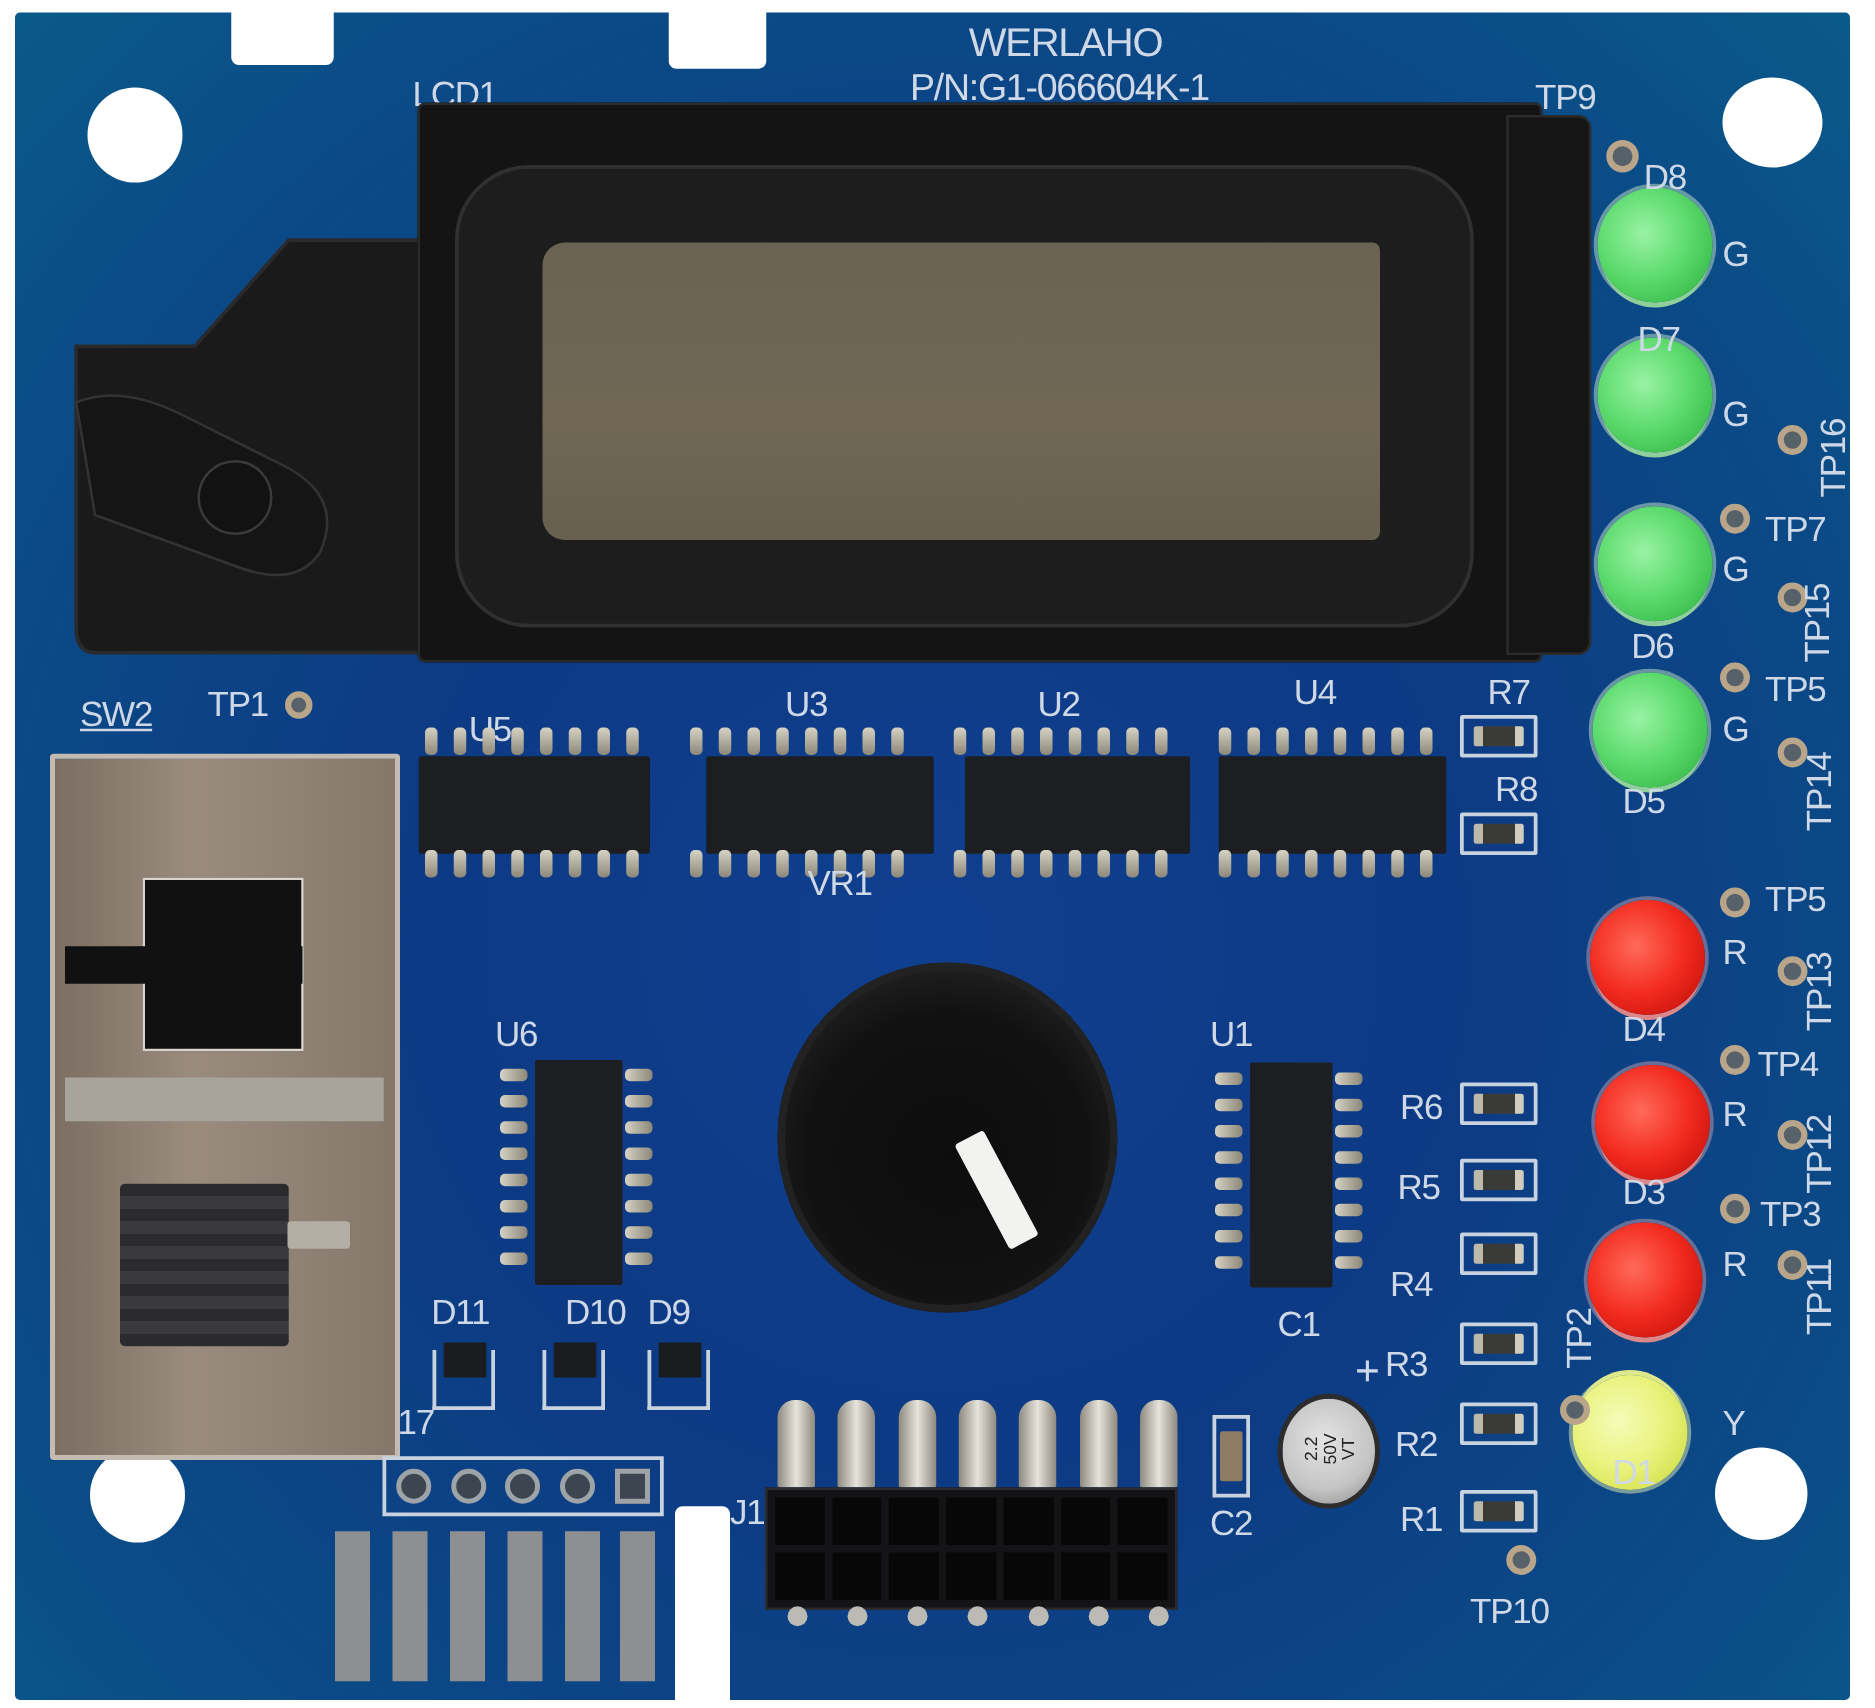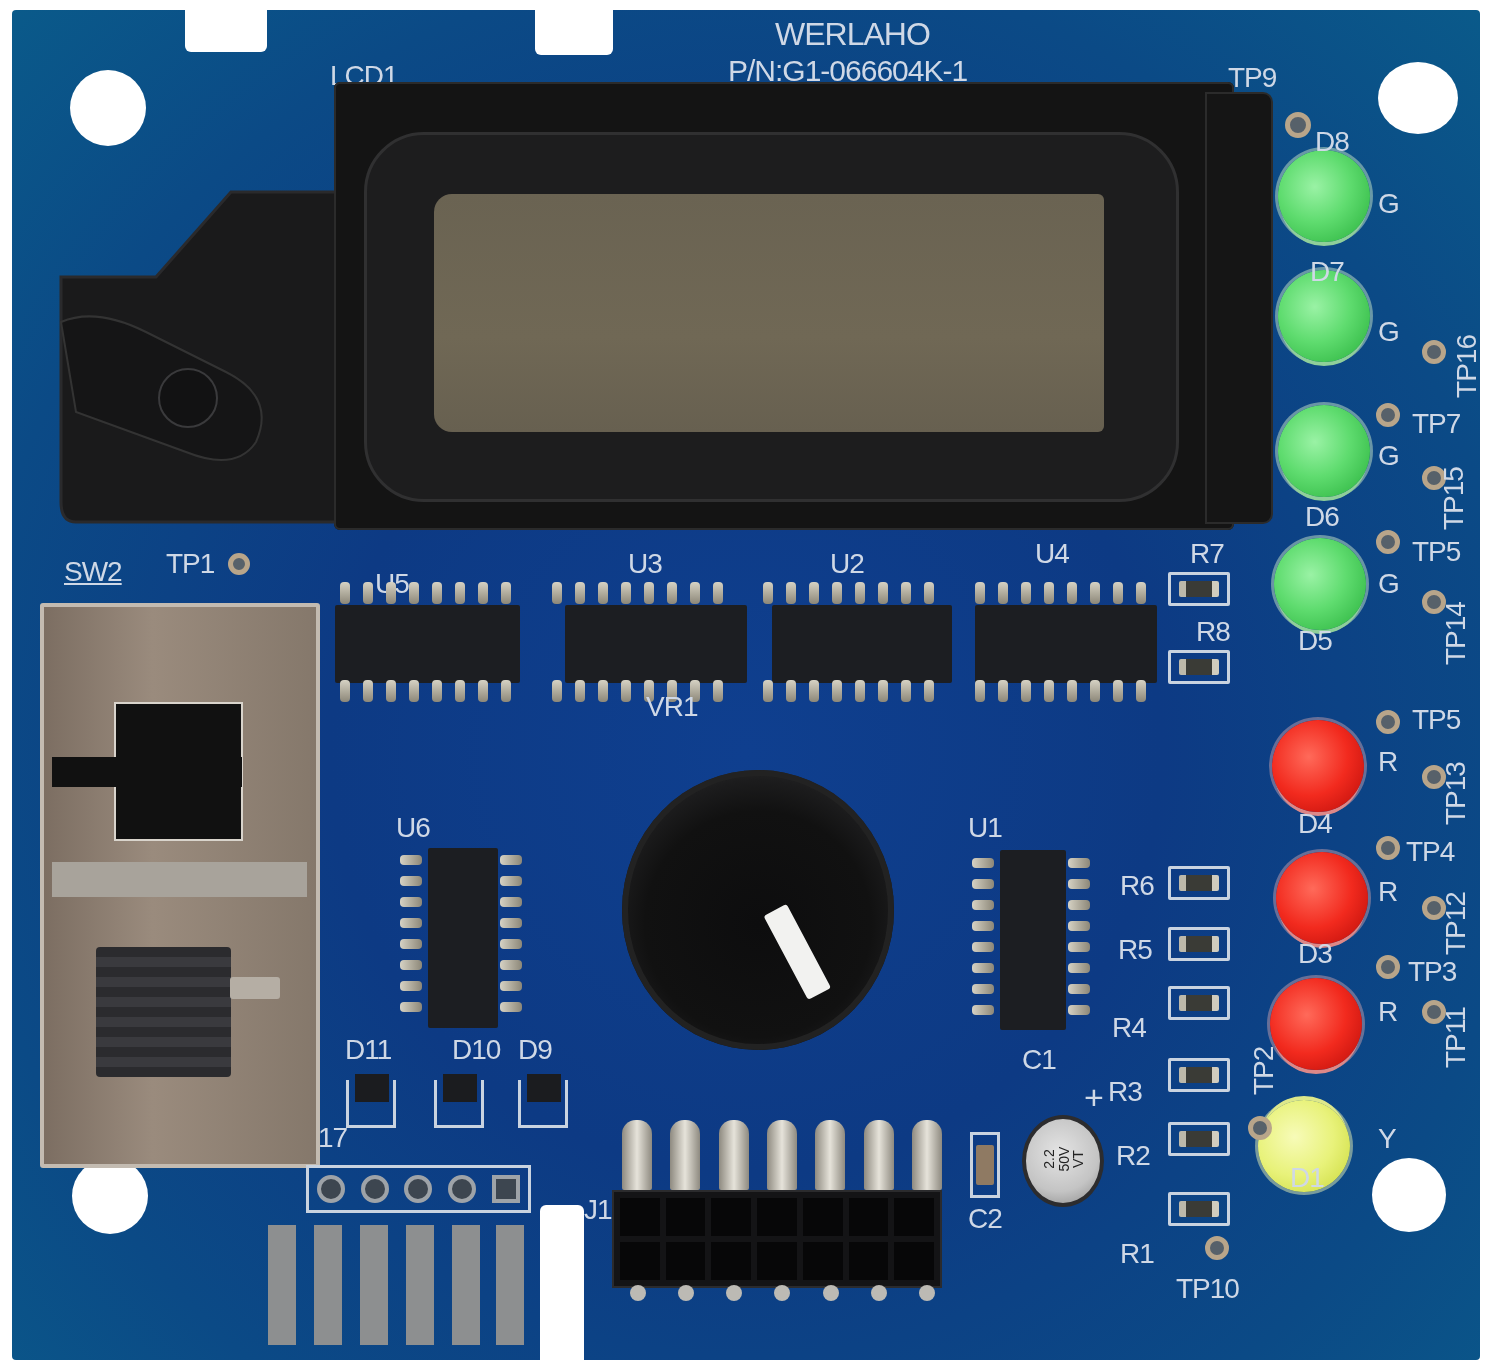--- a/index.html
+++ b/index.html
@@ -313,21 +313,21 @@
   </div>
 <div class="silk" style="left:1108px;top:1078px;">R3</div>
 <div class="silk" style="left:1084px;top:1080px;font-size:34px;">+</div>
 <div class="res" style="left:1168px;top:1058px;">
     <div class="body"></div>
   </div>
 <div class="silk" style="left:1116px;top:1142px;">R2</div>
 <div class="res" style="left:1168px;top:1122px;">
     <div class="body"></div>
   </div>
-<div class="silk" style="left:1120px;top:1202px;margin-top:38px;">R1</div>
+<div class="silk" style="left:1120px;top:1202px;">R1</div>
 <div class="res" style="left:1168px;top:1192px;">
     <div class="body"></div>
   </div>
 
 <div class="silk" style="left:1022px;top:1046px;">C1</div>
 <div class="abs" style="left:1022px;top:1115px;width:82px;height:92px;border-radius:50%;background:radial-gradient(circle at 45% 40%, #e4e4e4 0%, #c4c4c4 60%, #888 100%);border:4px solid #2c2c2e;box-sizing:border-box;">
   <div style="position:absolute;left:10px;top:18px;transform:rotate(-90deg);transform-origin:50% 50%;font-size:14px;color:#222;line-height:1.05;text-align:center;width:56px;">
     <span>2.2</span><br>
     <span>50V</span><br>
     <span>VT</span>

